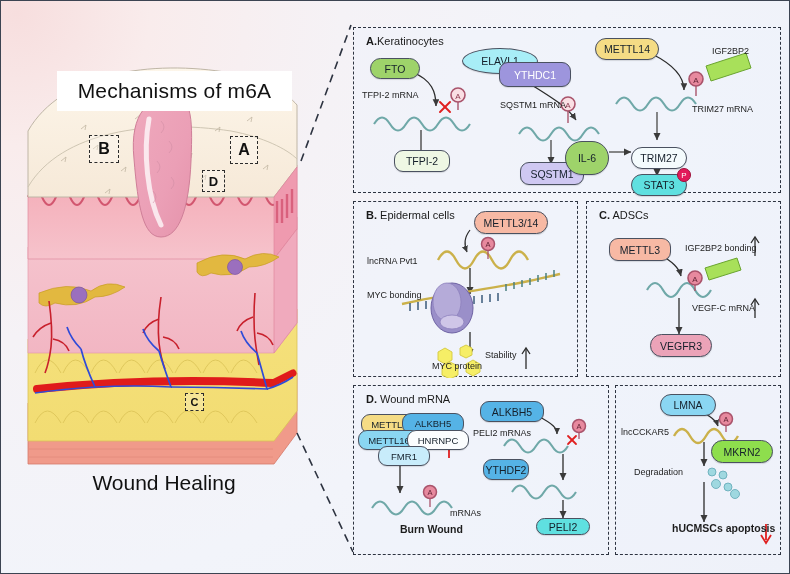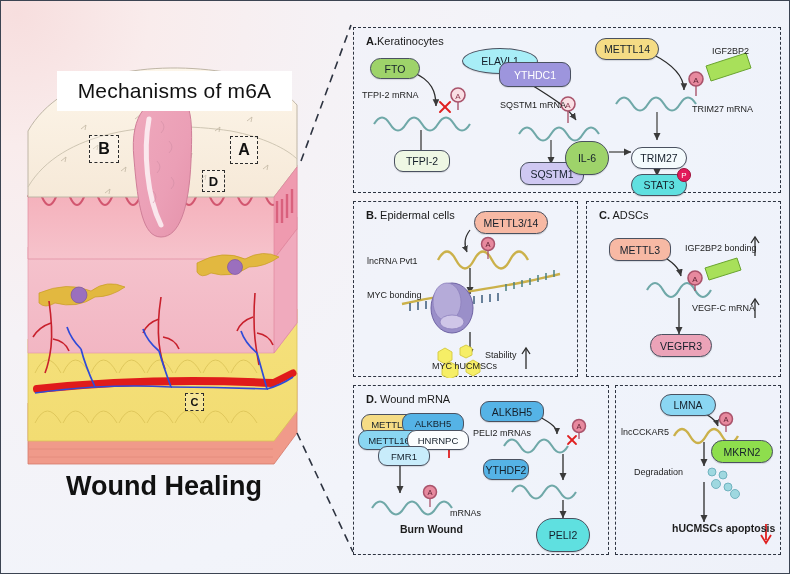--- a/index.html
+++ b/index.html
@@ -21,21 +21,21 @@
 
   
   #skin-illustration { position:absolute; left:0; top:0; width:340px; height:574px; }
   #title-banner {
     position:absolute; left:56px; top:70px; width:235px; height:40px;
     background:#ffffff; display:flex; align-items:center; justify-content:center;
   }
   #title-banner span { font-size:21px; color:#111; letter-spacing:.2px; }
   #wound-healing-label {
     position:absolute; left:38px; top:470px; width:250px;
-    text-align:center; font-size:27px; font-weight:bold; color:#111;
+    text-align:center; font-size:21px; font-weight:normal; color:#111;
   }
   .region-tag {
     position:absolute; border:1.6px dashed #2b2b2b; background:rgba(255,255,255,.25);
     display:flex; align-items:center; justify-content:center;
     font-weight:bold; color:#111;
   }
 
   
   .panel {
     position:absolute; border:1.8px dashed #2d3340;
@@ -387,21 +387,21 @@
       </g>
       <path d="M172 167 v-20" stroke="#2b2b2b" stroke-width="1.3"></path>
       <path d="M168 152 l4 -6 l4 6" fill="none" stroke="#2b2b2b" stroke-width="1.3"></path>
     </svg>
 
     <div class="node pill c-salmon" style="left:120px; top:9px; width:74px; height:23px;">
       <span>METTL3/14</span>
     </div>
     <div class="label" style="left:13px; top:54px;">lncRNA Pvt1</div>
     <div class="label" style="left:13px; top:88px;">MYC bonding</div>
-    <div class="label" style="left:78px; top:159px;">MYC hUCMSCs</div>
+    <div class="label" style="left:78px; top:159px;">MYC protein</div>
     <div class="label" style="left:131px; top:148px;">Stability</div>
   </div>
 
   <div class="panel" style="left:585px; top:200px; width:195px; height:176px;">
     <div class="panel-title">
       <b>C.</b> <span>ADSCs</span>
     </div>
 
     <svg width="195" height="176" viewBox="0 0 195 176" style="position:absolute;left:0;top:0;">
       <defs>
@@ -487,21 +487,21 @@
     <div class="label" style="left:96px; top:122px;">mRNAs</div>
     <div class="label bold" style="left:26px; top:137px;">Burn Wound</div>
 
     <div class="node c-blue" style="left:126px; top:15px; width:64px; height:21px;">
       <span>ALKBH5</span>
     </div>
     <div class="label" style="left:119px; top:42px;">PELI2  mRNAs</div>
     <div class="node c-blue" style="left:129px; top:73px; width:46px; height:21px;">
       <span>YTHDF2</span>
     </div>
-    <div class="node pill c-cyan" style="left:182px; top:132px; width:54px; height:34px;">
+    <div class="node pill c-cyan" style="left:182px; top:132px; width:54px; height:17px;">
       <span>PELI2</span>
     </div>
   </div>
 
   <div class="panel" style="left:614px; top:384px; width:166px; height:170px;">
     <svg width="166" height="170" viewBox="0 0 166 170" style="position:absolute;left:0;top:0;">
       <defs>
         <marker id="ahe" markerWidth="7" markerHeight="7" refX="5.2" refY="2.6" orient="auto">
           <path d="M0,0 L5.4,2.6 L0,5.2 z" fill="#3a3a3a"></path>
         </marker>

